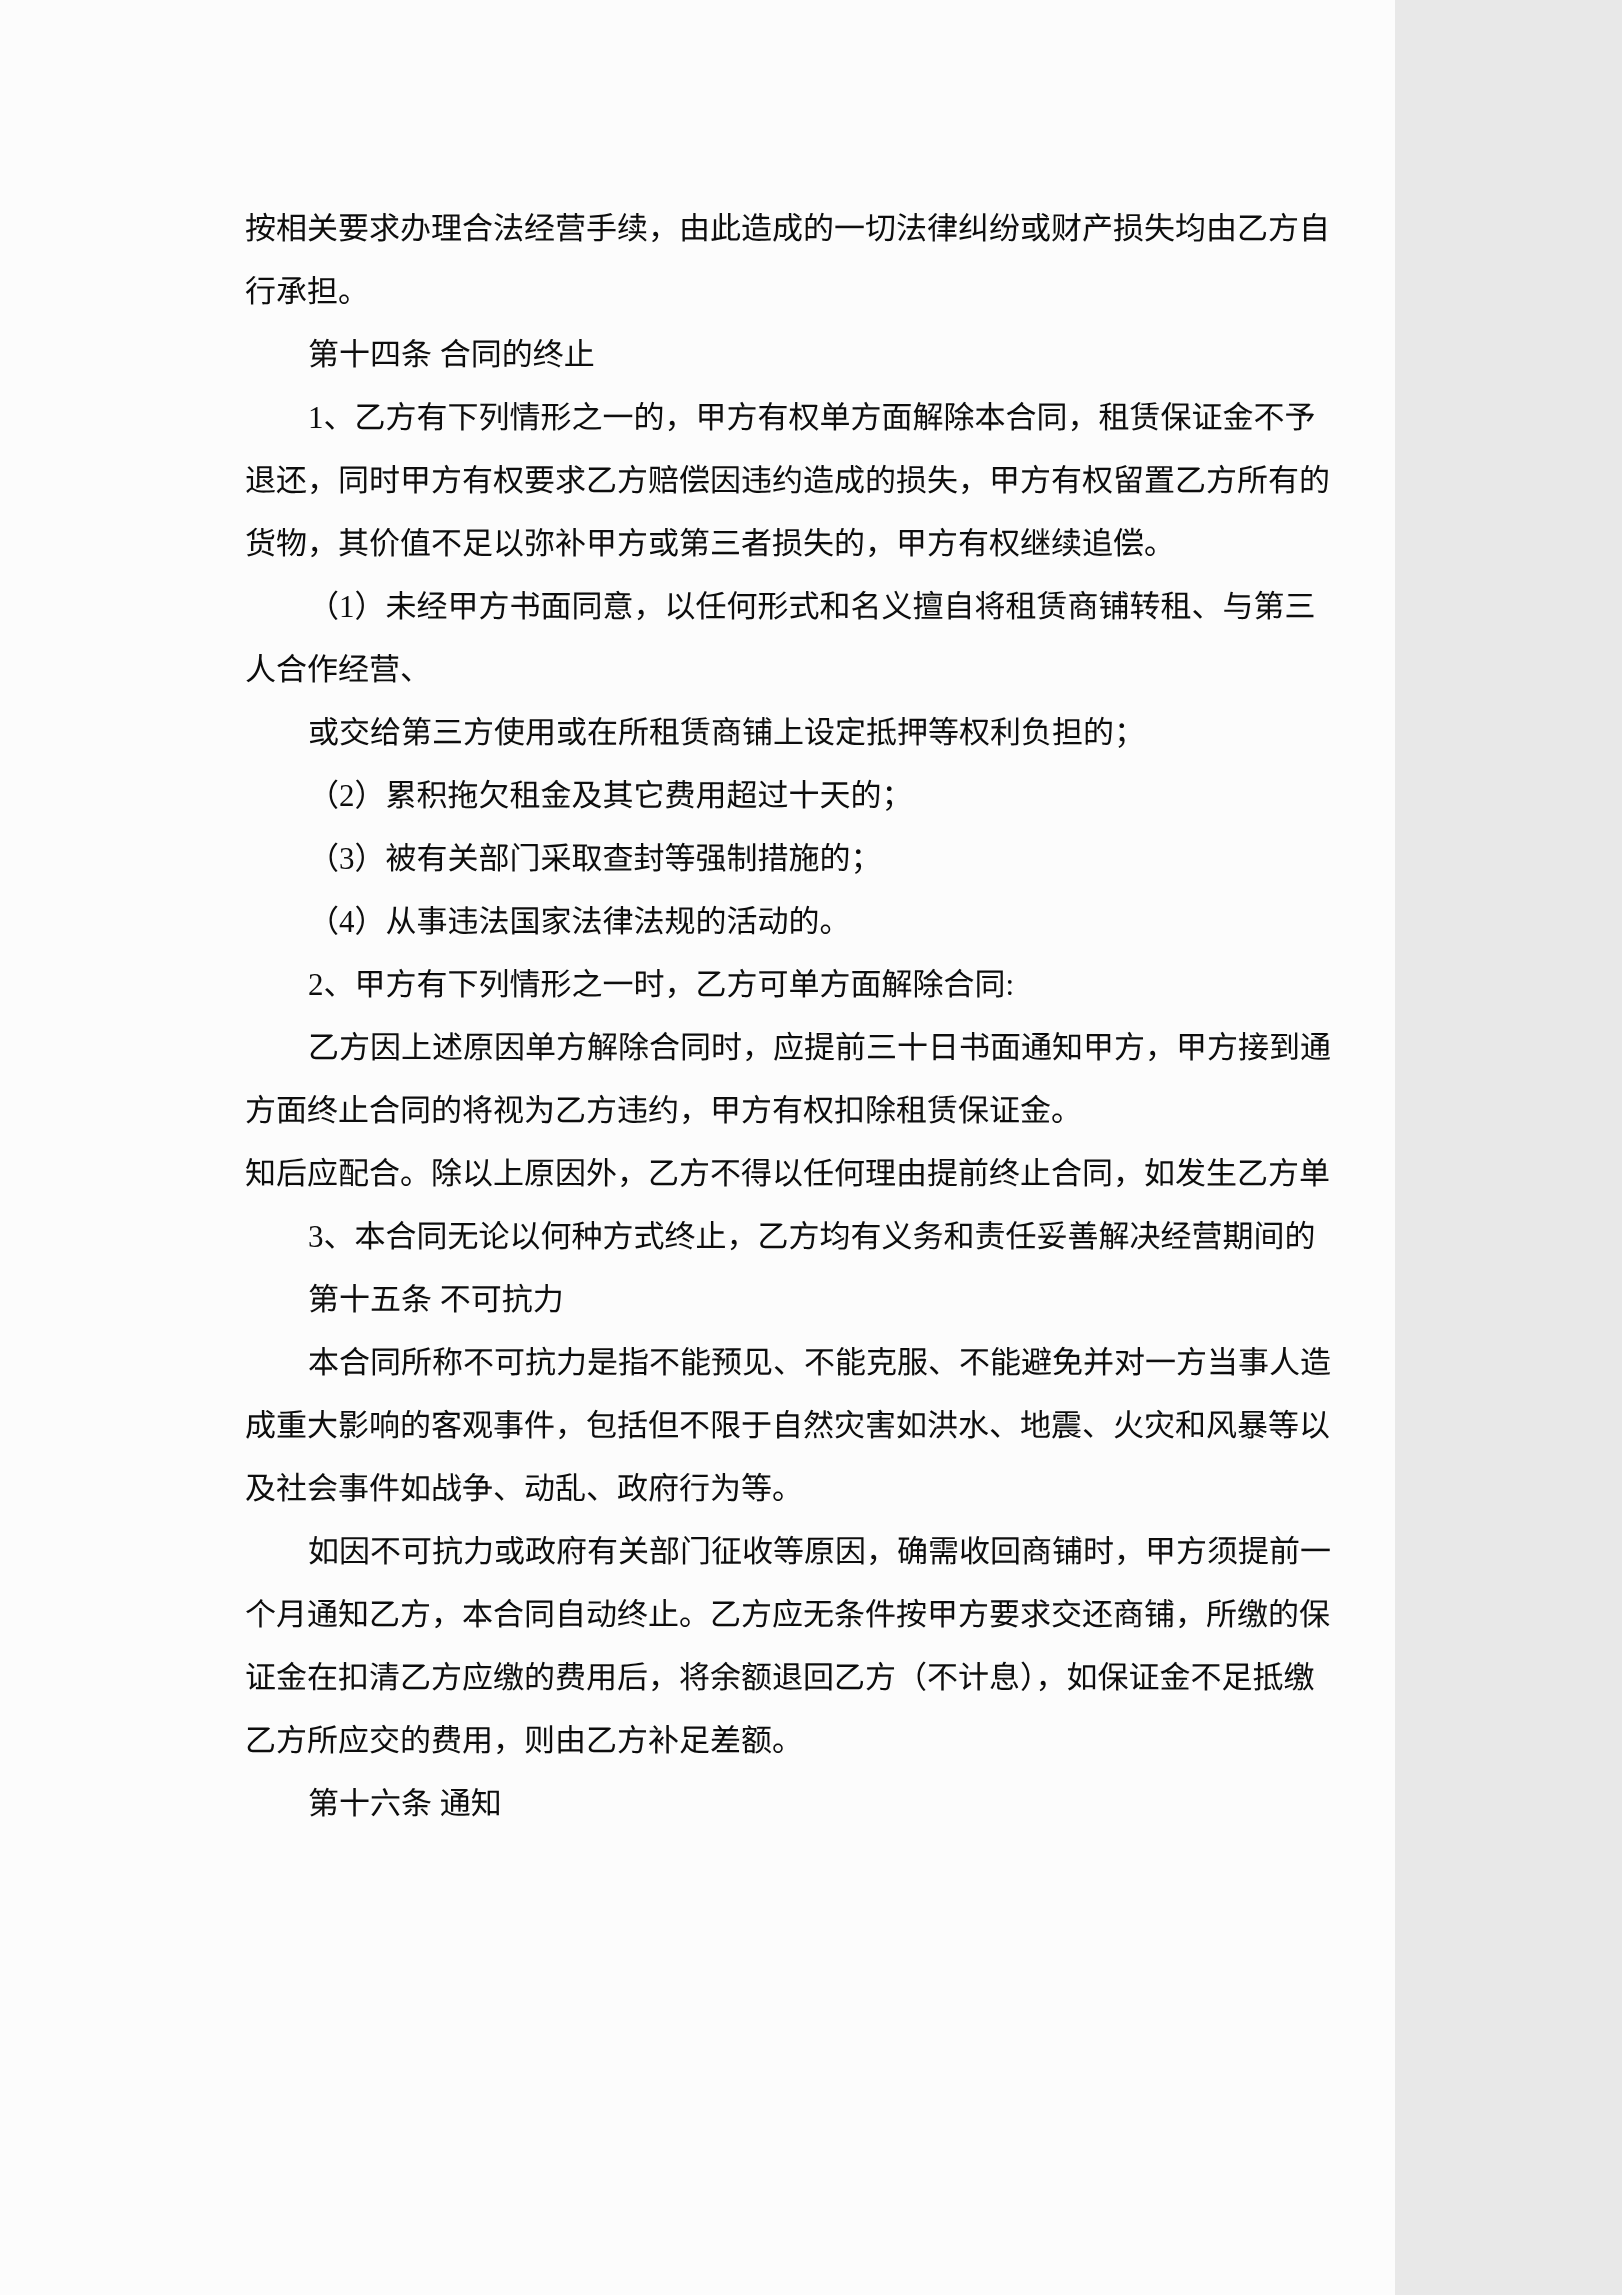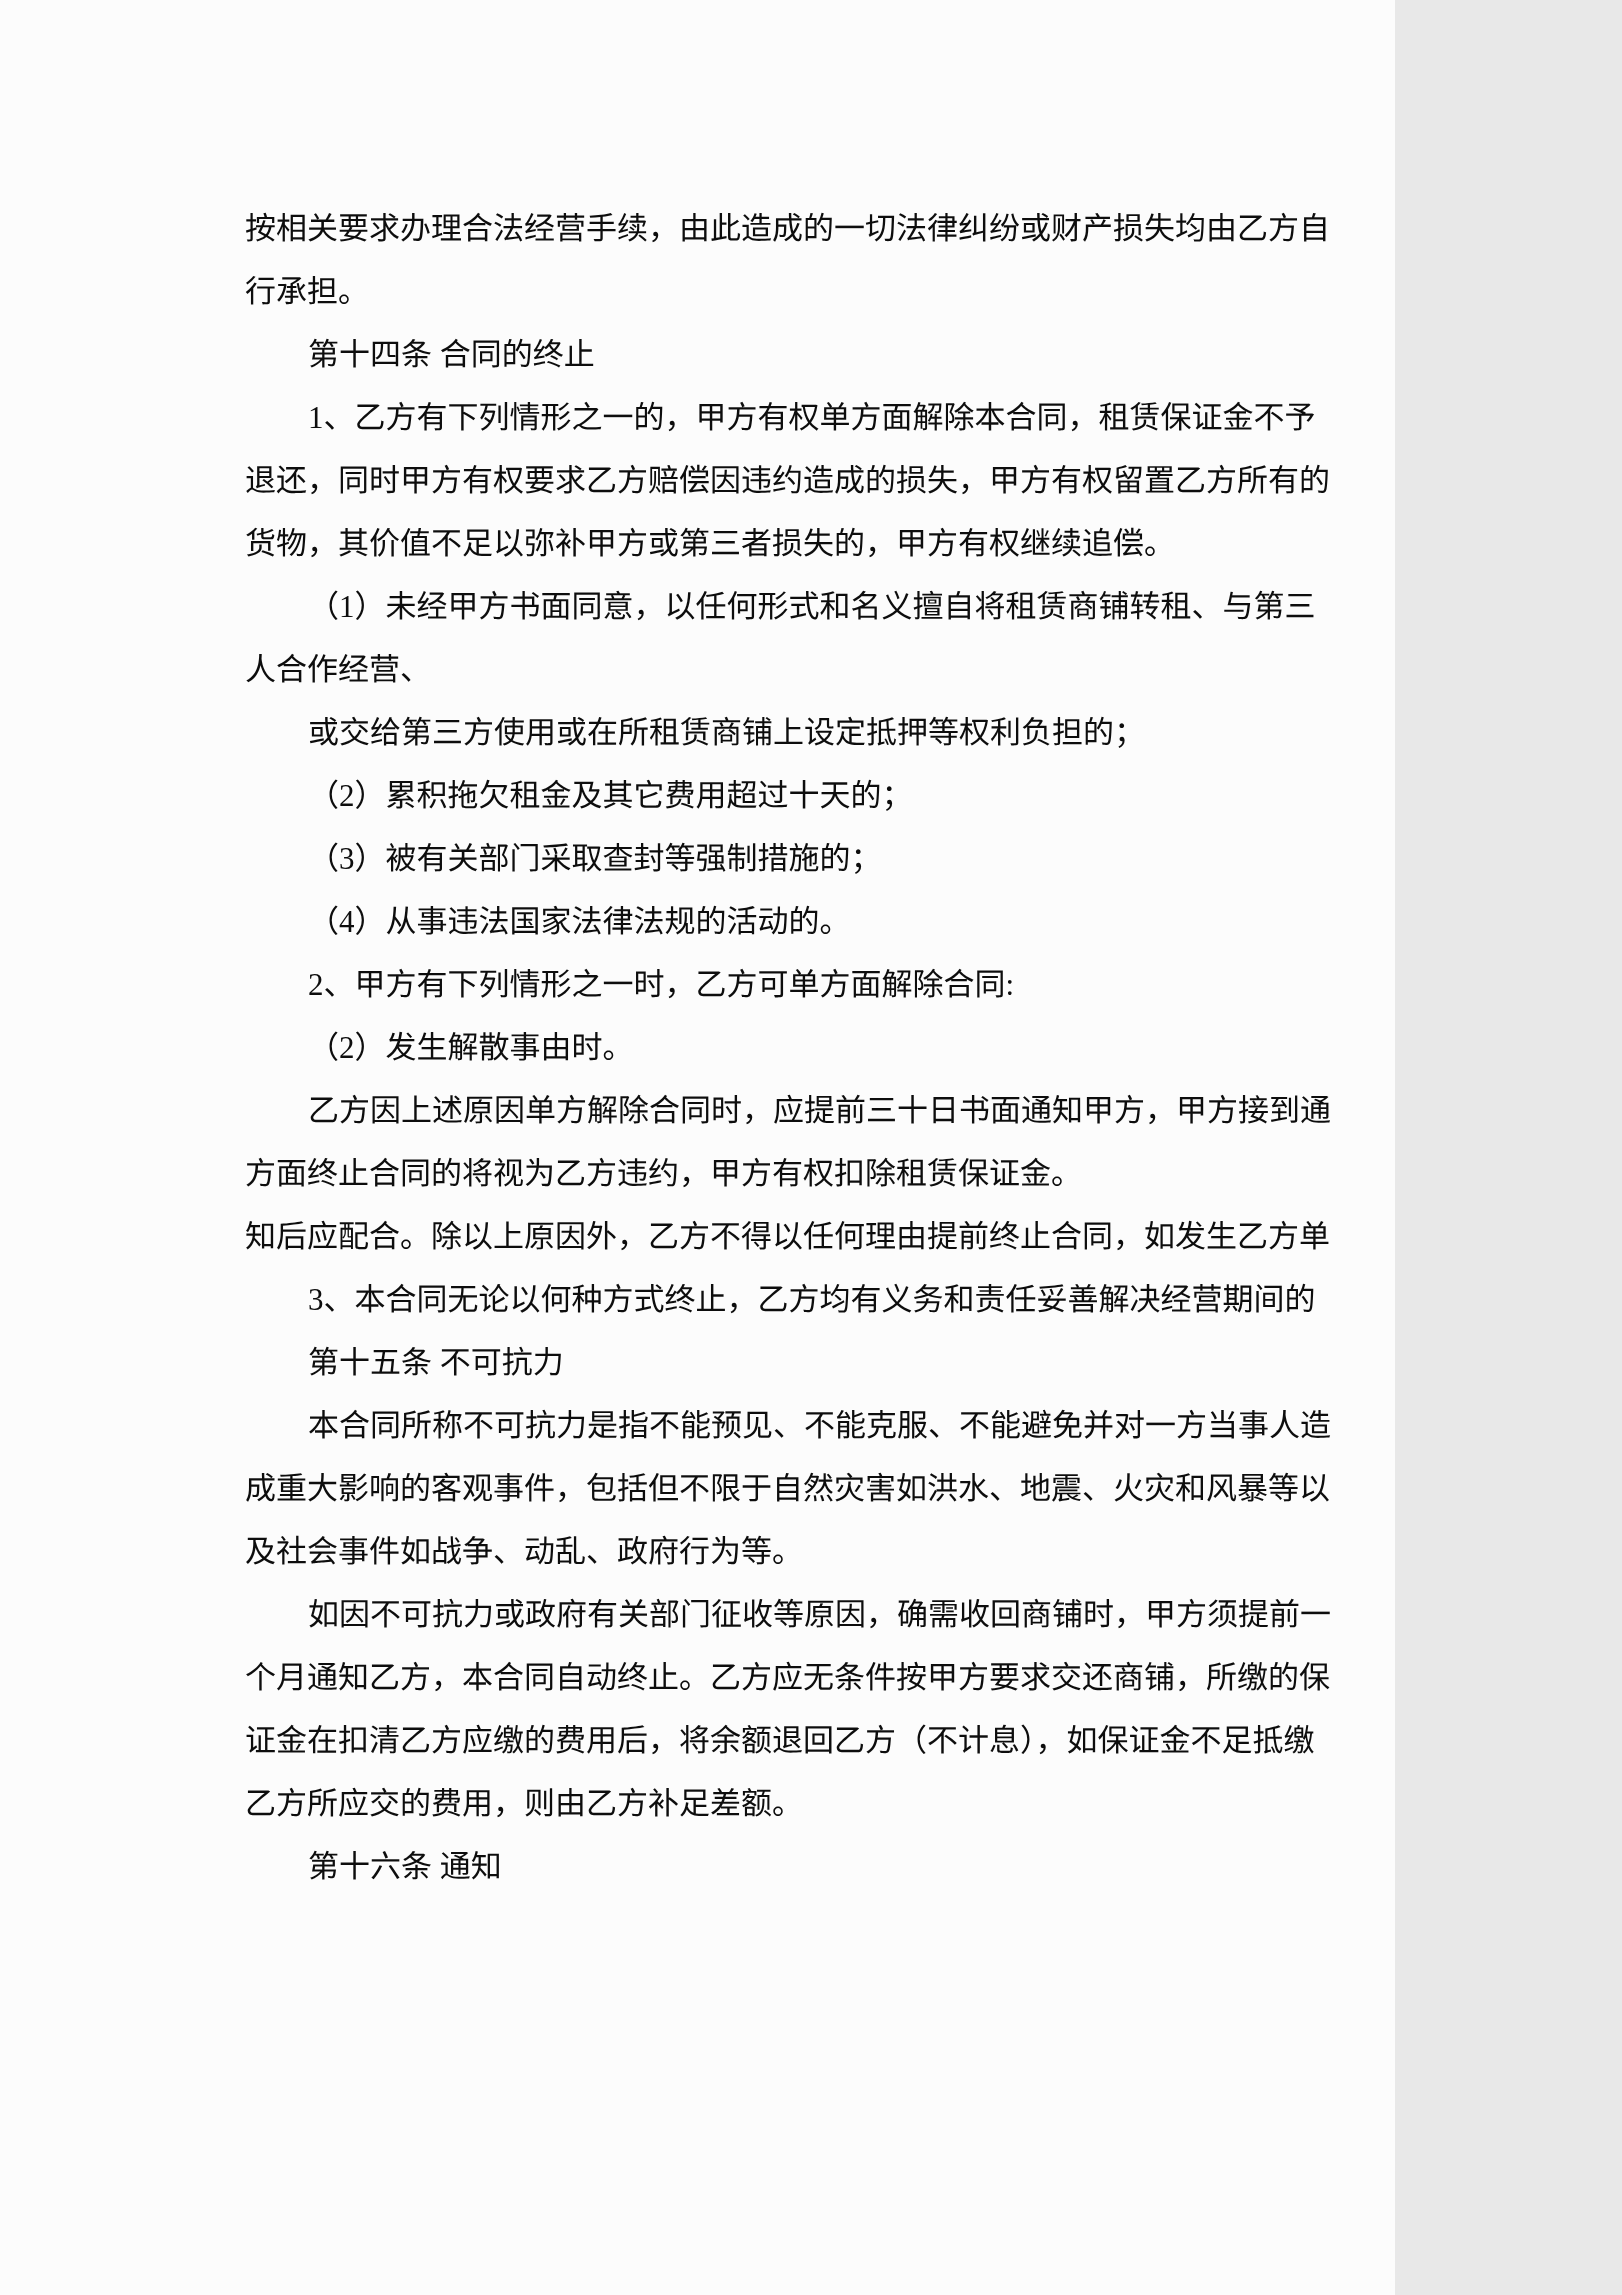--- a/index.html
+++ b/index.html
@@ -45,21 +45,20 @@
       <div class="line indent">1、乙方有下列情形之一的，甲方有权单方面解除本合同，租赁保证金不予</div>
       <div class="line">退还，同时甲方有权要求乙方赔偿因违约造成的损失，甲方有权留置乙方所有的</div>
       <div class="line">货物，其价值不足以弥补甲方或第三者损失的，甲方有权继续追偿。</div>
       <div class="line indent">（1）未经甲方书面同意，以任何形式和名义擅自将租赁商铺转租、与第三</div>
       <div class="line">人合作经营、</div>
       <div class="line indent">或交给第三方使用或在所租赁商铺上设定抵押等权利负担的；</div>
       <div class="line indent">（2）累积拖欠租金及其它费用超过十天的；</div>
       <div class="line indent">（3）被有关部门采取查封等强制措施的；</div>
       <div class="line indent">（4）从事违法国家法律法规的活动的。</div>
       <div class="line indent">2、甲方有下列情形之一时，乙方可单方面解除合同:</div>
-      <div class="line indent">（2）发生解散事由时。</div>
       <div class="line indent">乙方因上述原因单方解除合同时，应提前三十日书面通知甲方，甲方接到通</div>
       <div class="line">方面终止合同的将视为乙方违约，甲方有权扣除租赁保证金。</div>
       <div class="line">知后应配合。除以上原因外，乙方不得以任何理由提前终止合同，如发生乙方单</div>
       <div class="line indent">3、本合同无论以何种方式终止，乙方均有义务和责任妥善解决经营期间的</div>
       <div class="line indent">第十五条 不可抗力</div>
       <div class="line indent">本合同所称不可抗力是指不能预见、不能克服、不能避免并对一方当事人造</div>
       <div class="line">成重大影响的客观事件，包括但不限于自然灾害如洪水、地震、火灾和风暴等以</div>
       <div class="line">及社会事件如战争、动乱、政府行为等。</div>
       <div class="line indent">如因不可抗力或政府有关部门征收等原因，确需收回商铺时，甲方须提前一</div>
       <div class="line">个月通知乙方，本合同自动终止。乙方应无条件按甲方要求交还商铺，所缴的保</div>

